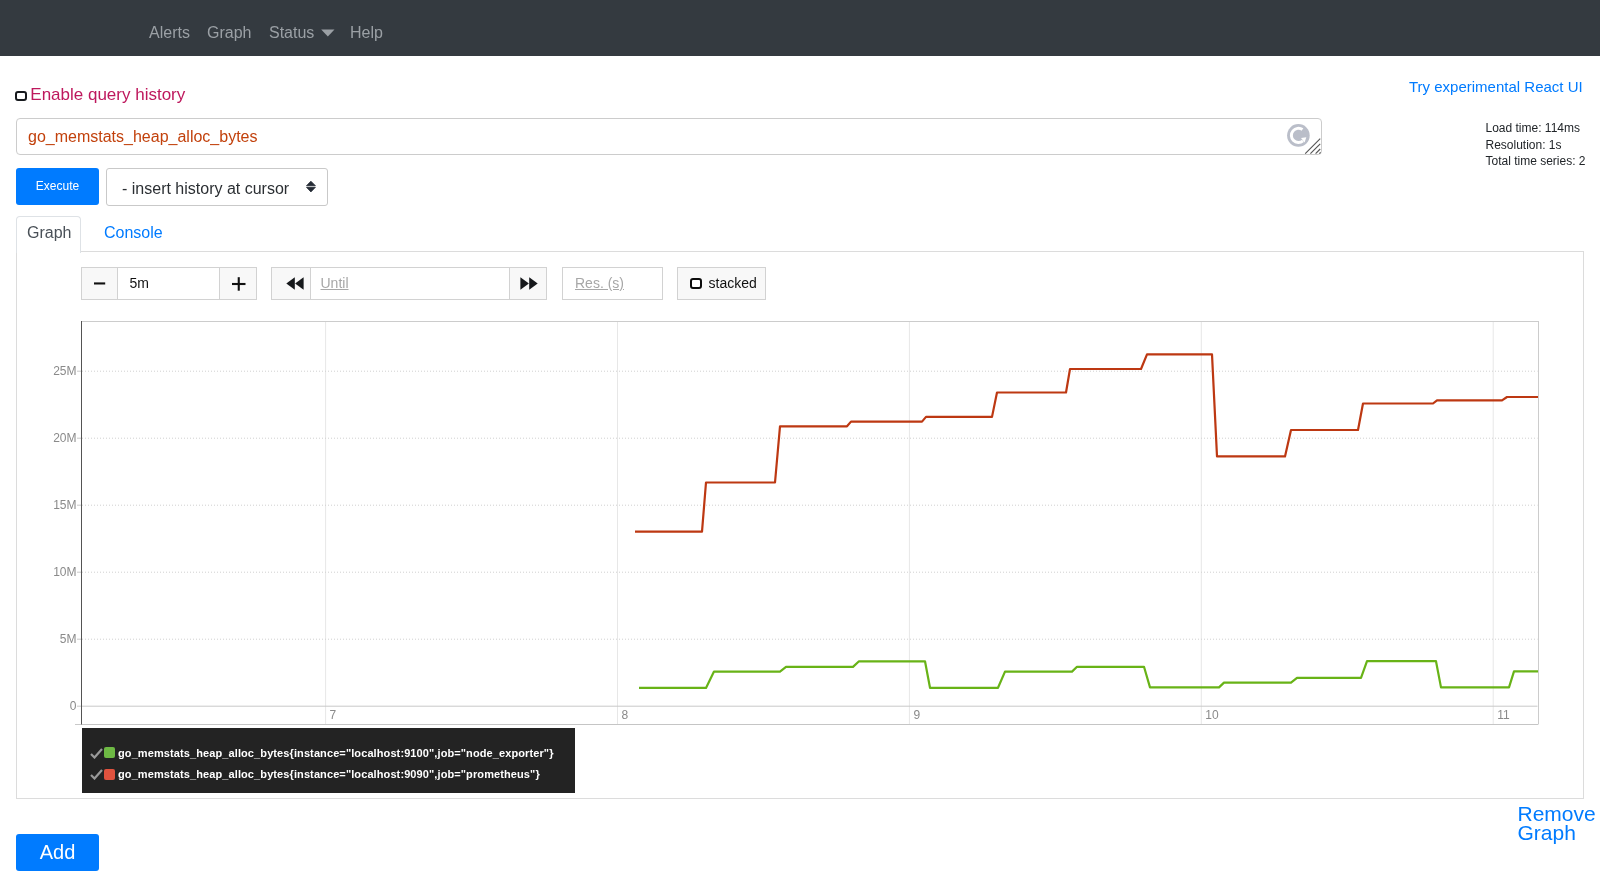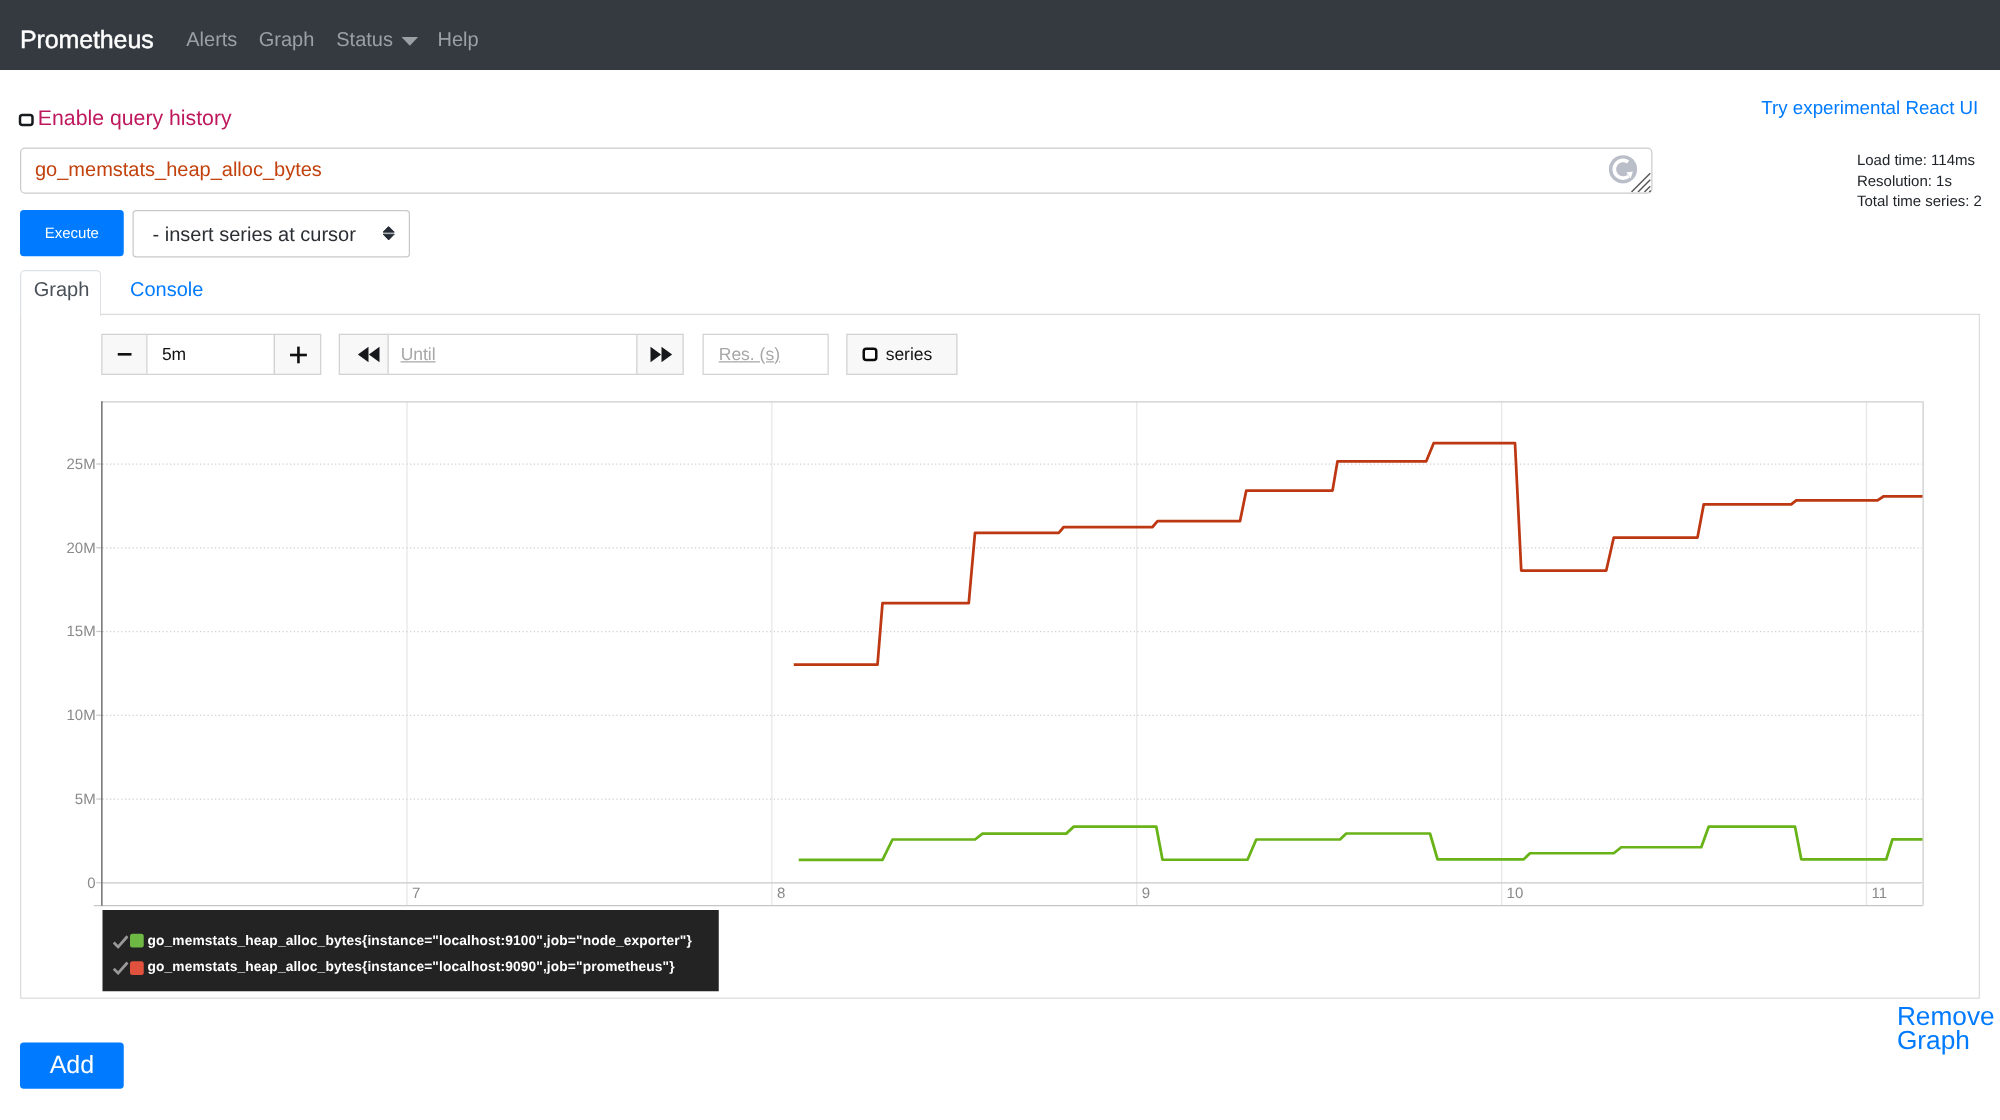--- a/index.html
+++ b/index.html
@@ -9,21 +9,20 @@
   .brand { position:absolute; left:16px; top:4px; line-height:56px; font-size:20px; letter-spacing:-0.1px; color:#fff; -webkit-text-stroke:0.35px #fff; }
   .navlink { position:absolute; top:4px; line-height:57px; font-size:16px; color:#9ba0a5; }
   .bluelink { color:#007bff; }
   .ctrl { position:absolute; height:33px; top:266.5px; border:1px solid #d2d2d2; }
   .cbtn { background:#f8f8f8; text-align:center; color:#1b1b1b; }
   .ph { color:#a7a7a7;text-decoration:underline; }
 </style>
 </head>
 <body>
 <div id="navbar">
-  <div class="brand">Prometheus</div>
   <div class="navlink" style="left:149px;">Alerts</div>
   <div class="navlink" style="left:207px;">Graph</div>
   <div class="navlink" style="left:269px;">Status</div>
   <svg class="abs" style="left:320.5px; top:28.6px;" width="14" height="8">
       <path d="M0.2 0.6 L13.5 0.6 L6.85 7.5 Z" fill="#9ba0a5"></path>
     </svg>
   <div class="navlink" style="left:350px;">Help</div>
 </div>
 
 <div class="abs" style="left:14.8px; top:90.5px; width:11.8px; height:10px; border:2px solid #171a1e; border-radius:3px;"></div>
@@ -43,21 +42,21 @@
     <line x1="6.4" y1="16.6" x2="16.2" y2="6.8"></line>
     <line x1="11.6" y1="16.6" x2="16.2" y2="12.0"></line>
     <line x1="15.4" y1="16.6" x2="16.6" y2="15.4"></line>
   </g>
 </svg>
 
 <div class="abs" style="left:1485.5px; top:120.3px; font-size:12px; line-height:16.3px; color:#212529;">Load time: 114ms<br>Resolution: 1s<br>Total time series: 2</div>
 
 <div class="abs" style="left:16px; top:167.5px; width:83px; height:37.5px; background:#007bff; border-radius:3px; color:#fff; font-size:12px; text-align:center; line-height:37px;">Execute</div>
 <div class="abs" style="left:106px; top:167.5px; width:222px; height:38px; border:1px solid #c9c9c9; border-radius:3px; background:#fff;"></div>
-<div class="abs" style="left:122px; top:178.5px; font-size:16px; line-height:19px; color:#2b2f33;">- insert series at cursor</div>
+<div class="abs" style="left:122px; top:178.5px; font-size:16px; line-height:19px; color:#2b2f33;">- insert history at cursor</div>
 <svg class="abs" style="left:306.3px; top:181px;" width="10" height="12" viewBox="0 0 10 12">
   <path d="M0.5 4.7 L4.9 0.2 L9.4 4.7 Z" fill="#252b35" stroke="#252b35" stroke-width="0.8" stroke-linejoin="round"></path>
   <path d="M0.5 6.3 L9.4 6.3 L4.9 10.9 Z" fill="#252b35" stroke="#252b35" stroke-width="0.8" stroke-linejoin="round"></path>
 </svg>
 
 <div class="abs" style="left:16px; top:251px; width:1568px; height:547.5px; border:1px solid #dcdcdc;"></div>
 
 <div class="abs" style="left:16px; top:215.5px; width:65px; height:37px; background:#fff; border:1px solid #dee2e6; border-bottom:none; border-radius:4px 4px 0 0; z-index:2;"></div>
 <div class="abs" style="left:27px; top:223px; font-size:16px; line-height:19px; color:#495057; z-index:3;">Graph</div>
 <div class="abs bluelink" style="left:104px; top:223px; font-size:16px; line-height:19px;">Console</div>
@@ -85,21 +84,21 @@
 <svg class="abs" style="left:519.6px; top:277.2px;" width="18" height="13" viewBox="0 0 18 13">
   <path d="M0.4 0.3 L0.4 12.7 L8.9 6.5 Z" fill="#16181b"></path>
   <path d="M9.2 0.3 L9.2 12.7 L17.7 6.5 Z" fill="#16181b"></path>
 </svg>
 
 <div class="ctrl" style="left:562px; width:101px; background:#fff;"></div>
 <div class="abs ph" style="left:575px; top:274.5px; font-size:14px; line-height:17px;">Res. (s)</div>
 
 <div class="ctrl cbtn" style="left:676.5px; width:89.5px;"></div>
 <div class="abs" style="left:690.3px; top:277.6px; width:12px; height:11px; border:2px solid #0c0c0c; border-radius:3px; background:#fff;"></div>
-<div class="abs" style="left:708.5px; top:274.5px; font-size:14px; line-height:17px; color:#111;">series</div>
+<div class="abs" style="left:708.5px; top:274.5px; font-size:14px; line-height:17px; color:#111;">stacked</div>
 
 <svg class="abs" style="left:0; top:0;" width="1600" height="896" viewBox="0 0 1600 896">
 
   <g stroke="#e7e7e7" stroke-width="1">
     <line x1="325.6" y1="321.5" x2="325.6" y2="724"></line>
     <line x1="617.5" y1="321.5" x2="617.5" y2="724"></line>
     <line x1="909.4" y1="321.5" x2="909.4" y2="724"></line>
     <line x1="1201.3" y1="321.5" x2="1201.3" y2="724"></line>
     <line x1="1493.2" y1="321.5" x2="1493.2" y2="724"></line>
   </g>

